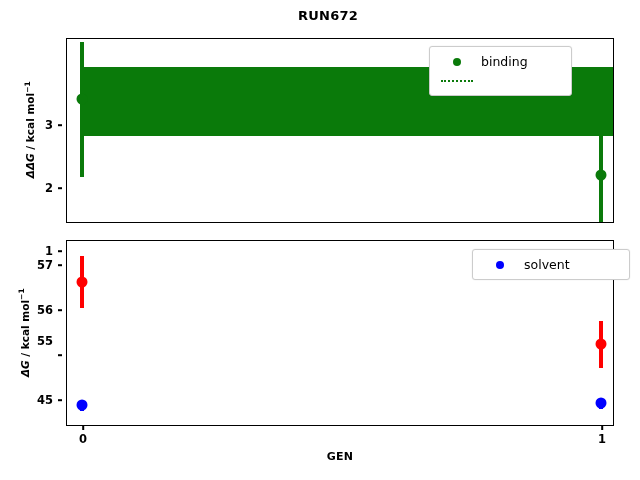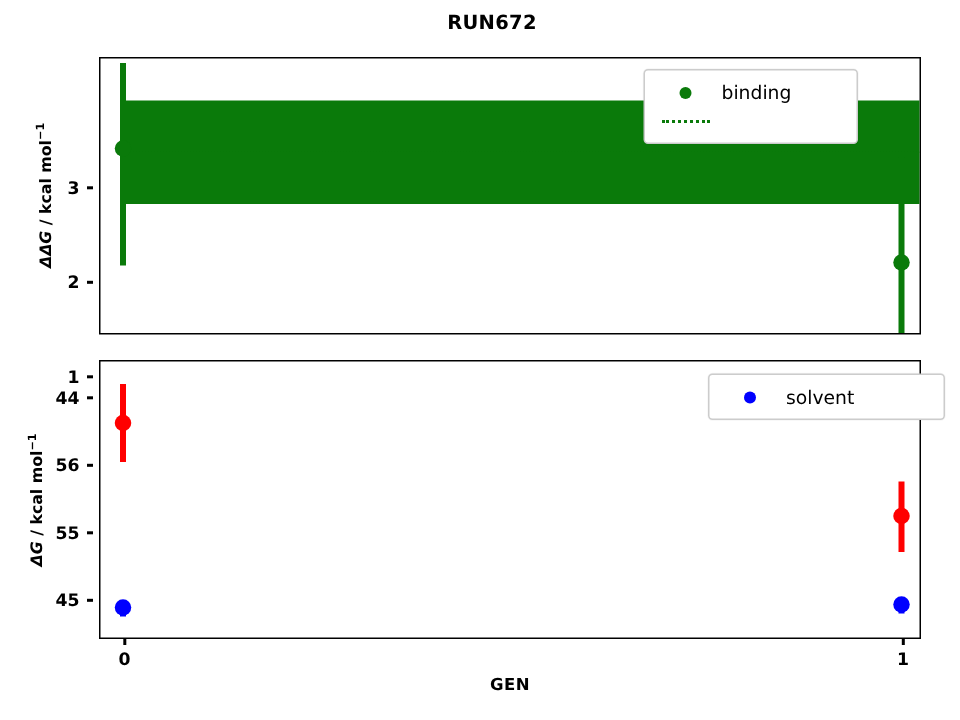--- a/index.html
+++ b/index.html
@@ -253,25 +253,25 @@
       <span class="legend-text">binding</span>
     </div>
     <div class="legend-row">
       <span class="legend-key">
         <span class="legend-dotted"></span>
       </span>
     </div>
   </div>
 
   <div class="ytick-col" id="ytick-col-bottom">
-    <div class="ytick-label" style="top:25px">44</div>
+    <div class="ytick-label" style="top:25px">57</div>
     <div class="ytick-mark" style="top:25px"></div>
     <div class="ytick-label" style="top:70px">56</div>
     <div class="ytick-mark" style="top:70px"></div>
-    <div class="ytick-label" style="top:115px">55</div>
+    <div class="ytick-label" style="top:101px">55</div>
     <div class="ytick-mark" style="top:115px"></div>
     <div class="ytick-label" style="top:160px">45</div>
     <div class="ytick-mark" style="top:160px"></div>
   </div>
 
   <div class="ylabel" id="ylabel-bottom"><span class="ital">ΔG</span><span> / kcal mol</span><sup>−1</sup></div>
 
   <div class="axes" id="axes-bottom">
 
     <div class="errbar" style="left:15px; top:15px; width:4px; height:52px; background:#ff0000;"></div>

